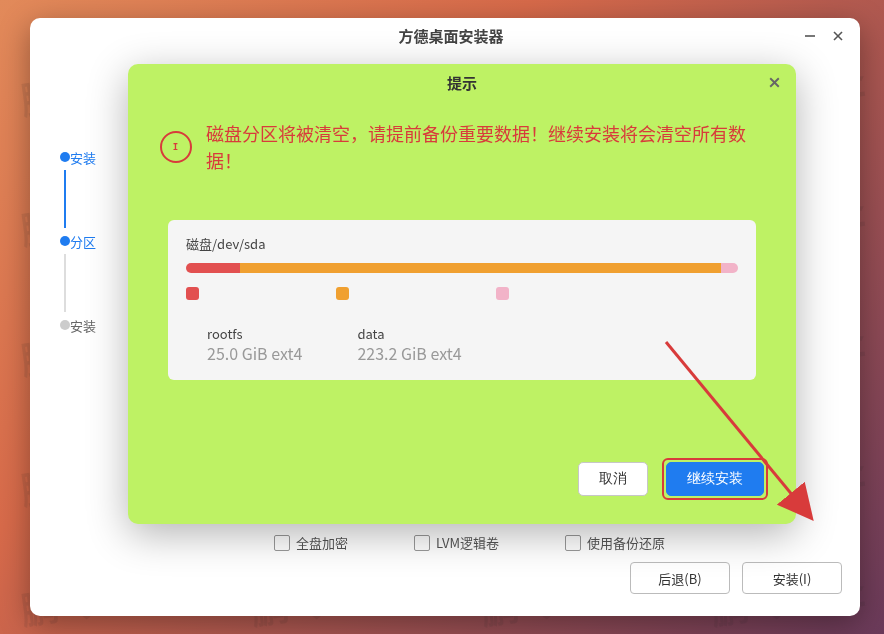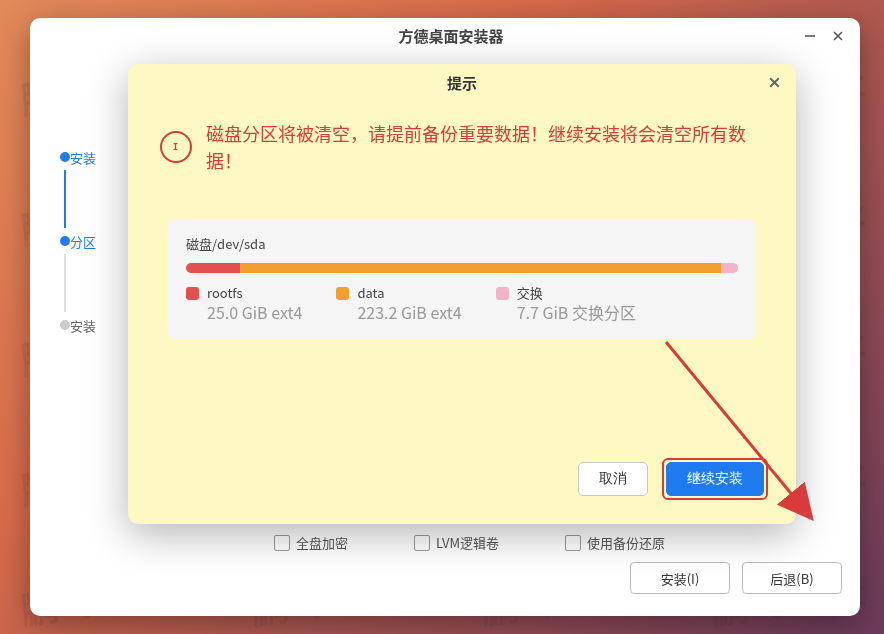--- a/index.html
+++ b/index.html
@@ -25,41 +25,41 @@
   .stlbl{font-size:13px;color:#666;}
   .stlbl.active{color:#1f7cf0;}
   
   .opts{position:absolute;left:200px;bottom:64px;display:flex;gap:22px;align-items:center;}
   .chk{display:flex;align-items:center;gap:6px;font-size:13px;color:#555;padding-left:44px;}
   .chk .box{width:14px;height:14px;border:1px solid #999;border-radius:2px;}
   
   .btns{position:absolute;right:18px;bottom:22px;display:flex;gap:12px;}
   .btn{min-width:70px;height:30px;padding:0 14px;border:1px solid #bbb;border-radius:4px;background:#fff;font-size:13px;color:#333;display:flex;align-items:center;justify-content:center;cursor:pointer;}
   
-  .modal{position:absolute;left:98px;top:46px;width:668px;height:460px;background:#fef9c3;border-radius:10px;box-shadow:0 10px 40px rgba(0,0,0,0.30);}
+  .modal{position:absolute;left:98px;top:46px;width:668px;height:460px;background:#bef264;border-radius:10px;box-shadow:0 10px 40px rgba(0,0,0,0.30);}
   .mtitle{height:38px;line-height:38px;text-align:center;font-size:15px;color:#333;font-weight:600;position:relative;}
   .mclose{position:absolute;right:8px;top:4px;width:28px;height:28px;display:flex;align-items:center;justify-content:center;color:#666;cursor:pointer;}
   .mclose svg{width:15px;height:15px;}
   .warnrow{display:flex;align-items:center;gap:14px;padding:18px 32px 0 32px;}
   .warnicon{width:28px;height:28px;border:2px solid #d83b3b;border-radius:50%;display:flex;align-items:center;justify-content:center;color:#d83b3b;font-size:9px;font-weight:800;font-family:monospace;flex:none;letter-spacing:1px;}
   .warntext{font-size:18px;color:#d83b3b;line-height:1.5;}
   .diskbox{margin:46px 40px 0 40px;background:#f5f5f5;border-radius:6px;padding:14px 18px 16px 18px;}
   .diskname{font-size:13px;color:#444;margin-bottom:10px;}
   .bar{height:10px;border-radius:5px;overflow:hidden;display:flex;width:100%;}
   .seg{height:100%;}
   .seg.rootfs{background:#e25050;}
   .seg.data{background:#f0a030;}
   .seg.swap{background:#f2b3c8;}
   .legend{display:flex;gap:34px;margin-top:12px;}
   .lg{display:flex;align-items:flex-start;gap:8px;}
   .sw{width:13px;height:13px;border-radius:3px;margin-top:2px;}
   .sw.rootfs{background:#e25050;}
   .sw.data{background:#f0a030;}
   .sw.swap{background:#f2b3c8;}
-  .lgtxt{font-size:13px;color:#444;line-height:1.3;}
+  .lgtxt{font-size:13px;color:#444;line-height:1.3;margin-top:41px;}
   .lgsub{font-size:16px;color:#999;}
   .mbtns{position:absolute;right:28px;bottom:24px;display:flex;gap:14px;align-items:center;}
   .mbtn{height:32px;padding:0 20px;border-radius:5px;font-size:14px;display:flex;align-items:center;justify-content:center;cursor:pointer;font-family:Liberation Mono, monospace;}
   .mbtn.cancel{background:#fff;border:1px solid #c7c7c7;color:#333;}
   .mbtn.primary{background:#1f7cf0;color:#fff;border:1px solid #1f7cf0;}
   .highlight{border:2px solid #d83b3b;border-radius:6px;padding:2px;}
   
   .arrow{position:absolute;left:530px;top:270px;width:190px;height:210px;pointer-events:none;}
 </style>
 </head>
@@ -135,24 +135,24 @@
         <span>LVM逻辑卷</span>
       </label>
       <label class="chk">
         <span class="box"></span>
         <span>使用备份还原</span>
       </label>
     </div>
 
     <div class="btns">
       <div class="btn">
+        <span>后退(B)</span>
+      </div>
+      <div class="btn">
         <span>安装(I)</span>
-      </div>
-      <div class="btn">
-        <span>后退(B)</span>
       </div>
     </div>
   </div>
 
   <div class="modal">
     <div class="mtitle">
       <span>提示</span>
       <div class="mclose">
         <svg viewBox="0 0 14 14">
             <line x1="3" y1="3" x2="11" y2="11" stroke="currentColor" stroke-width="1.8"></line>
@@ -183,24 +183,20 @@
         </div>
         <div class="lg">
           <div class="sw data"></div>
           <div class="lgtxt">
             <div>data</div>
             <div class="lgsub">223.2 GiB  ext4</div>
           </div>
         </div>
         <div class="lg">
           <div class="sw swap"></div>
-          <div class="lgtxt">
-            <div>交换</div>
-            <div class="lgsub">7.7 GiB  交换分区</div>
-          </div>
         </div>
       </div>
     </div>
 
     <div class="mbtns">
       <div class="mbtn cancel">
         <span>取消</span>
       </div>
       <div class="highlight">
         <div class="mbtn primary">

